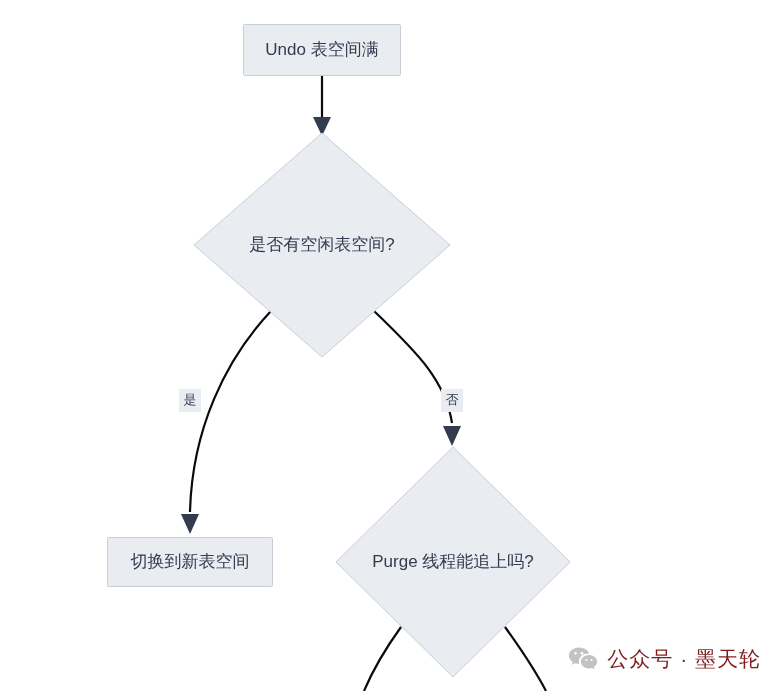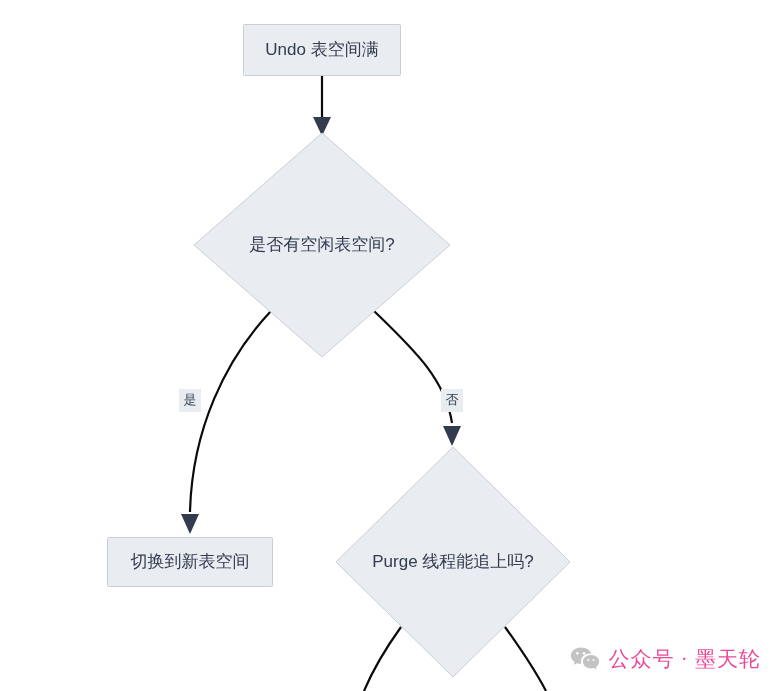--- a/index.html
+++ b/index.html
@@ -68,22 +68,22 @@
     right: 16px;
     bottom: 18px;
     display: flex;
     align-items: center;
     gap: 9px;
     opacity: 1;
     pointer-events: none;
   }
   #watermark .wm-text {
     font-size: 21px;
-    color: #ec4899;
-    font-family: Liberation Serif, serif;
+    color: #7f1d1d;
+    font-family: Liberation Sans, sans-serif;
     letter-spacing: 1px;
     white-space: nowrap;
   }
   #watermark .wm-icon {
     width: 30px;
     height: 26px;
     display: block;
   }
 </style>
 </head>

